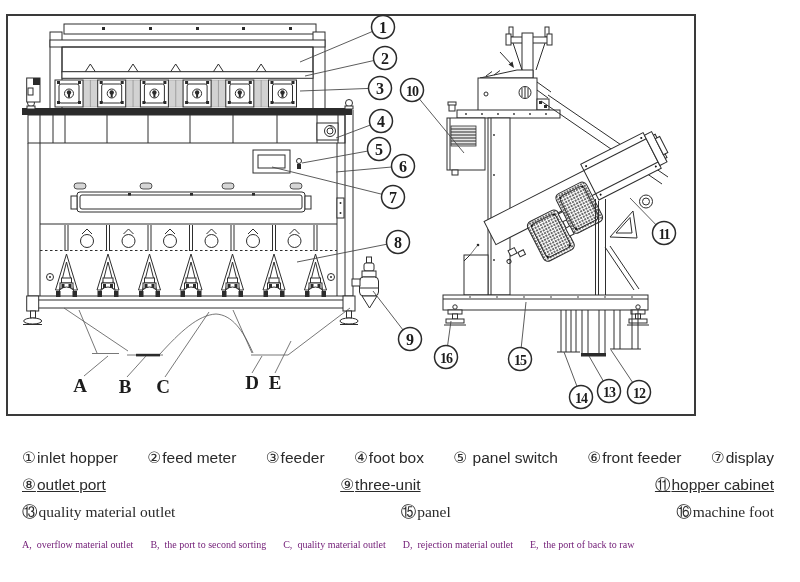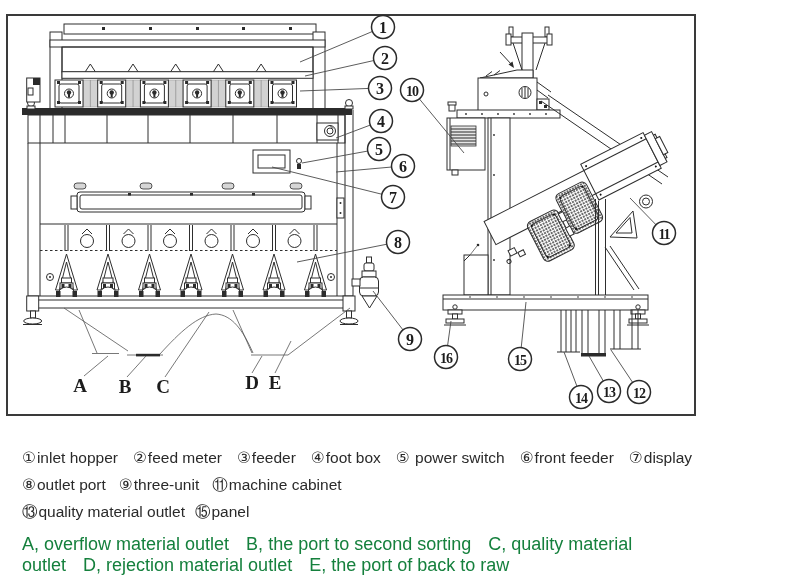--- a/index.html
+++ b/index.html
@@ -9,26 +9,26 @@
   svg .ln{stroke:#2e2e2e;fill:none;stroke-width:1;}
   svg .fw{fill:#ffffff;stroke:#2e2e2e;stroke-width:1;}
   svg .fg{fill:#d6d6d6;stroke:#2e2e2e;stroke-width:.8;}
   svg .dk{fill:#2b2b2b;stroke:none;}
   svg .thin{stroke:#555;fill:none;stroke-width:.8;}
   svg .lead{stroke:#4a4a4a;fill:none;stroke-width:.9;}
   svg .cnum{font-family:"Liberation Serif","DejaVu Serif",serif;font-weight:600;fill:#1c1c1c;}
   svg .olab{font-family:"Liberation Serif","DejaVu Serif",serif;font-weight:600;font-size:19px;fill:#1c1c1c;}
   .legend{padding:9px 26px 0 22px;}
   .legend-row{display:flex;flex-wrap:nowrap;gap:15px;font-size:15.5px;line-height:18px;
-    margin-bottom:9px;white-space:nowrap;color:#2a2a2a;}
-  .legend-row:nth-of-type(2){gap:13px;}
-  .legend-row:nth-of-type(3){gap:10px;}
+    margin-bottom:9px;white-space:nowrap;color:#2a2a2a;justify-content:space-between;}
+  .legend-row:nth-of-type(2){gap:13px;text-decoration:underline;}
+  .legend-row:nth-of-type(3){gap:10px;font-family:Liberation Serif, serif;}
   .legend-item .sym{margin-right:1px;}
-  .notes{font-family:Liberation Sans, sans-serif;font-size:18px;line-height:21px;
-    margin-top:13px;color:#15803d;padding-right:30px;}
+  .notes{font-family:Liberation Serif, serif;font-size:10px;line-height:21px;
+    margin-top:13px;color:#701a75;padding-right:30px;}
   .note-item{margin-right:17px;}
   .note-item .sym{margin-right:5px;}
 </style>
 </head>
 <body>
 
 <div class="page">
 <svg id="diagram" width="800" height="440" viewBox="0 0 800 440">
   <defs>
     <pattern id="stip" width="3" height="3" patternUnits="userSpaceOnUse">
@@ -583,29 +583,30 @@
       </g>
 </svg>
 
 <div class="legend">
   <div id="legend-rows">
         <div class="legend-row">
           <span class="legend-item"><span class="sym">①</span><span>inlet hopper</span></span>
           <span class="legend-item"><span class="sym">②</span><span>feed meter</span></span>
           <span class="legend-item"><span class="sym">③</span><span>feeder</span></span>
           <span class="legend-item"><span class="sym">④</span><span>foot box</span></span>
-          <span class="legend-item"><span class="sym">⑤</span><span> power switch</span></span>
+          <span class="legend-item"><span class="sym">⑤</span><span> panel switch</span></span>
           <span class="legend-item"><span class="sym">⑥</span><span>front feeder</span></span>
           <span class="legend-item"><span class="sym">⑦</span><span>display</span></span>
         </div>
         <div class="legend-row">
           <span class="legend-item"><span class="sym">⑧</span><span>outlet port</span></span>
           <span class="legend-item"><span class="sym">⑨</span><span>three-unit</span></span>
-          <span class="legend-item"><span class="sym">⑪</span><span>machine cabinet</span></span>
+          <span class="legend-item"><span class="sym">⑪</span><span>hopper cabinet</span></span>
         </div>
         <div class="legend-row">
           <span class="legend-item"><span class="sym">⑬</span><span>quality material outlet</span></span>
           <span class="legend-item"><span class="sym">⑮</span><span>panel</span></span>
+          <span class="legend-item"><span class="sym">⑯</span><span>machine foot</span></span>
         </div>
       </div>
   <div id="notes" class="notes"><span class="note-item"><span class="sym">A,</span><span>overflow material outlet</span></span><span class="note-item"><span class="sym">B,</span><span>the port to second sorting</span></span><span class="note-item"><span class="sym">C,</span><span>quality material outlet</span></span><span class="note-item"><span class="sym">D,</span><span>rejection material outlet</span></span><span class="note-item"><span class="sym">E,</span><span>the port of back to raw</span></span></div>
 </div>
 </div>
 
 </body></html>

